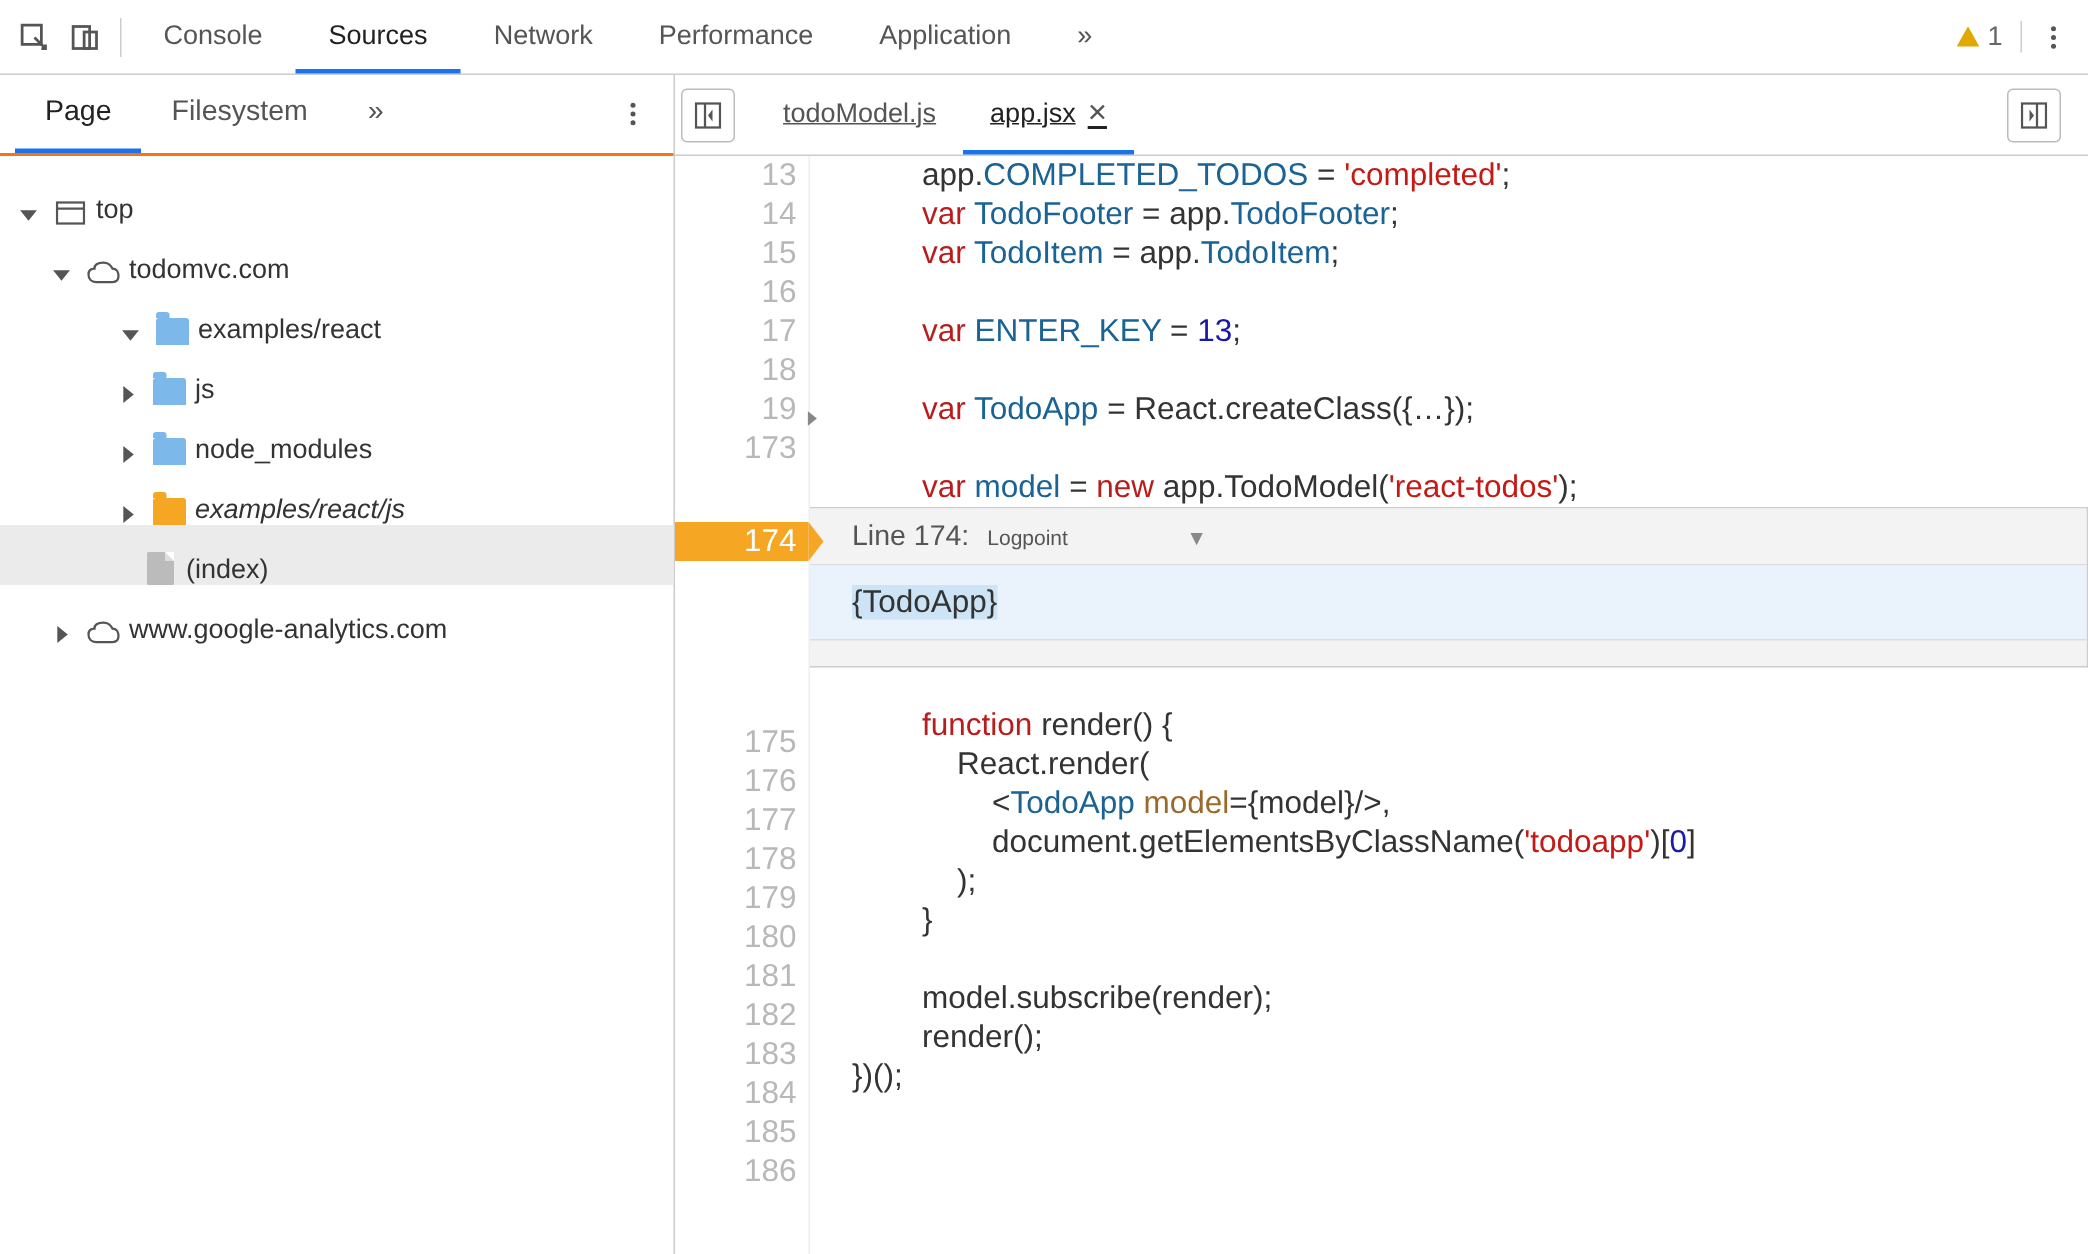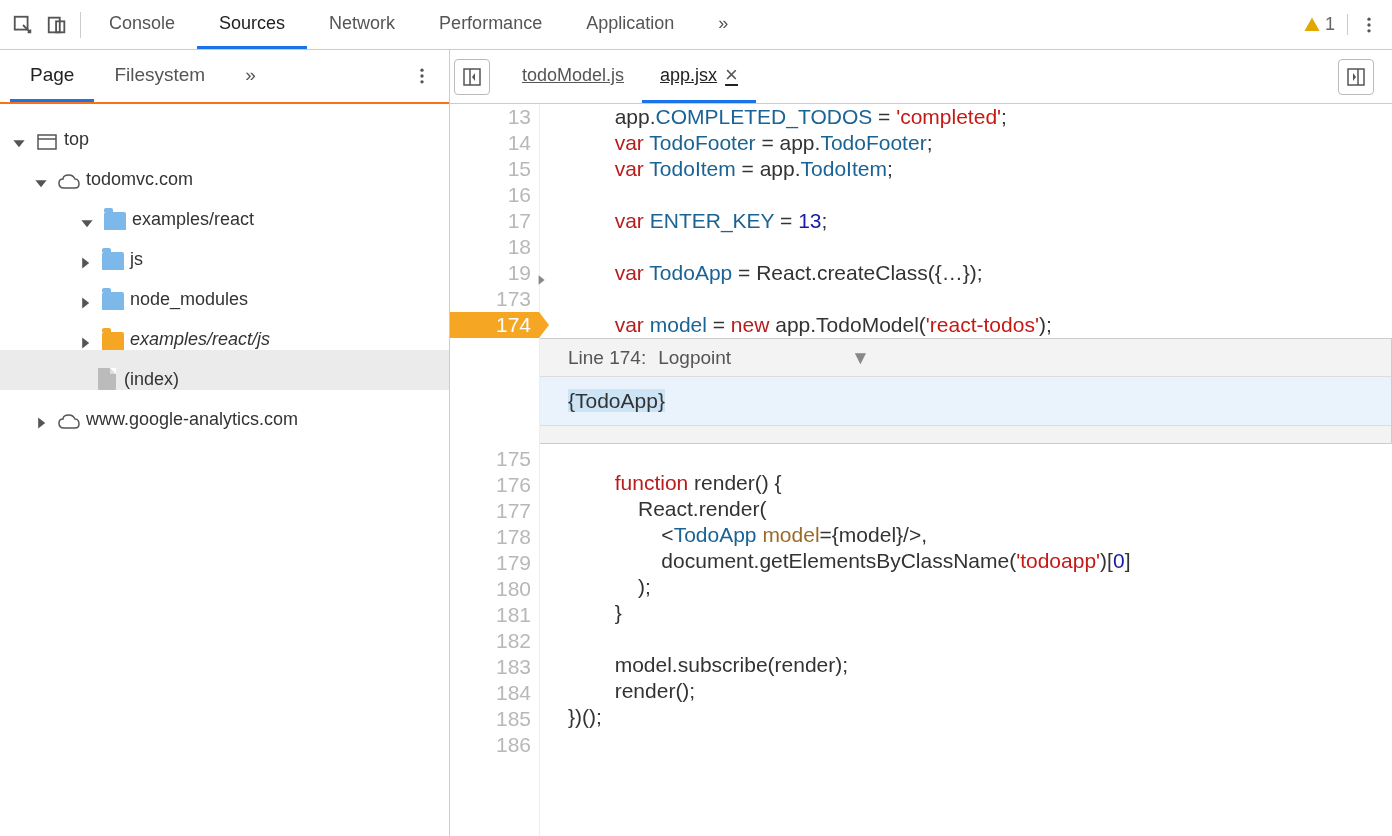--- a/index.html
+++ b/index.html
@@ -42,34 +42,34 @@
 .nav-btn { width:36px; height:36px; display:flex; align-items:center; justify-content:center; border:1px solid #bbb; border-radius:4px; cursor:pointer; margin-right:14px; }
 .etab { padding:0 18px; height:100%; display:flex; align-items:center; gap:8px; color:#555; cursor:pointer; border-bottom:3px solid transparent;text-decoration:underline; }
 .etab.active { color:#222; border-bottom-color:#1a73e8; }
 .close-x { font-size:22px; color:#555; }
 .etabs-spacer { flex:1; }
 
 .code-area { flex:1; display:flex; font-family:Menlo,Consolas,monospace; font-size:21px; position:relative; }
 .gutter { width:90px; text-align:right; color:#b8b8b8; padding-right:8px; background:#fff; border-right:1px solid #eee; }
 .gutter .gl { height:26px; line-height:26px; position:relative; }
 .gl .fold { position:absolute; right:-16px; top:6px; width:12px; height:12px; }
-.gl.bp { background:#f5a623; color:#fff; padding-right:8px; margin-right:-8px; }
+.gl.bp { background:#f5a623; color:#fff; padding-right:8px; margin-right:-8px;margin-top:36px; }
 .gl.bp::after { content:""; position:absolute; right:-10px; top:0; width:0; height:0; border-top:13px solid transparent; border-bottom:13px solid transparent; border-left:10px solid #f5a623; }
 .code { flex:1; padding-left:28px; }
 .cl { height:26px; line-height:26px; white-space:pre; }
 .kw { color:#b91c1c; }
 .var { color:#1a6394; }
 .str { color:#c41a16; }
 .num { color:#1a1aa6; }
 .attr { color:#9b6a2a; }
 
 .inline-panel { border:1px solid #ccc; border-left:none; margin-left:-28px; }
 .panel-head { background:#f3f3f3; border-bottom:1px solid #ddd; height:38px; display:flex; align-items:center; padding:0 20px 0 28px; gap:12px; font-family:"Helvetica Neue",Arial,sans-serif; }
 .panel-label { color:#555; font-size:19px; }
-.panel-sel { color:#555; font-size:19px; display:flex; align-items:center; gap:120px; cursor:pointer; }
+.panel-sel { color:#555; font-size:14px; display:flex; align-items:center; gap:79px; cursor:pointer; }
 .panel-sel .dd { color:#888; }
 .panel-body { background:#eaf3fb; padding:12px 20px 12px 28px; font-family:Menlo,Consolas,monospace; font-size:21px; }
 .panel-body .hl { background:#cce4f6; }
 .panel-foot { height:18px; background:#f3f3f3; border-top:1px solid #ddd; }
 </style>
 </head>
 <body>
 
 <div class="toolbar">
   <div class="tb-icon">

